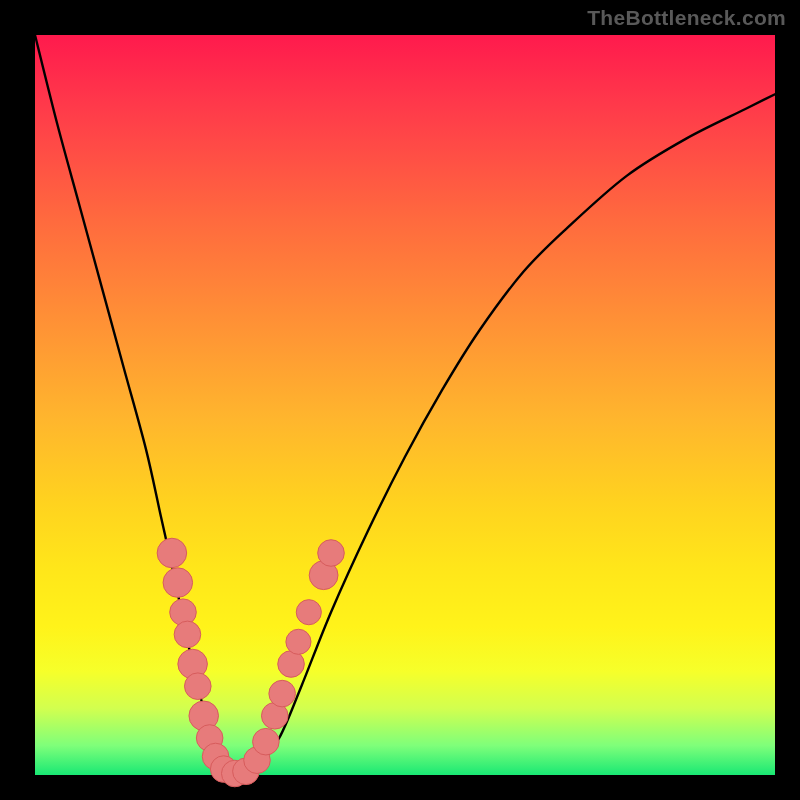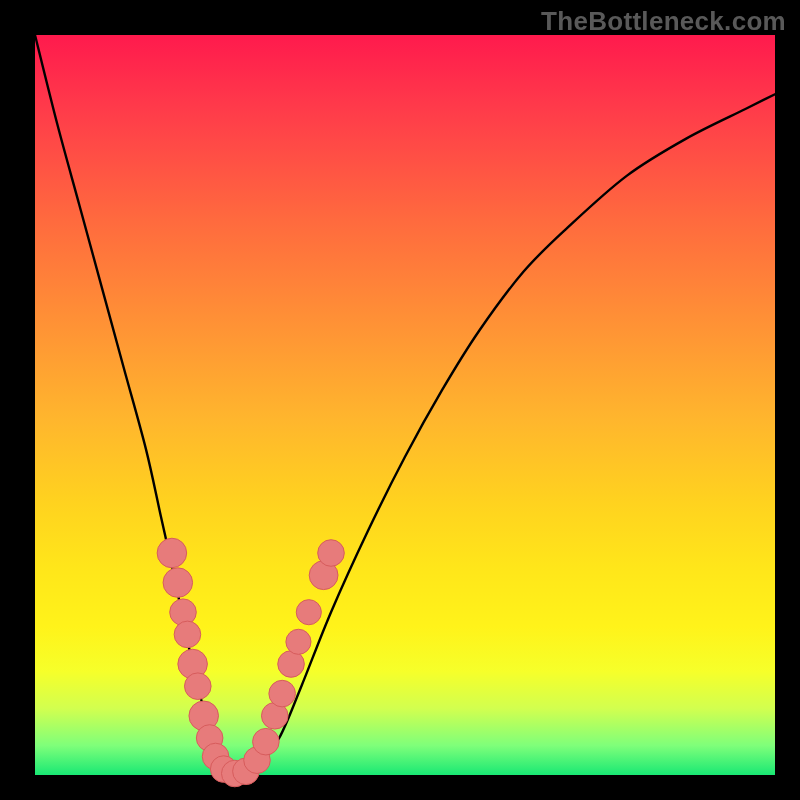--- a/index.html
+++ b/index.html
@@ -34,21 +34,21 @@
       #f6ff2a 86%,
       #d2ff4f 91%,
       #7fff7a 96%,
       #19e874 100%);
   }
   .watermark {
     position: absolute;
     top: 6px;
     right: 14px;
     color: #595959;
-    font-size: 26px;
+    font-size: 21px;
     font-weight: 600;
     letter-spacing: 0.3px;
     user-select: none;
   }
   svg.curve {
     position: absolute;
     left: 0;
     top: 0;
     width: 740px;
     height: 740px;

